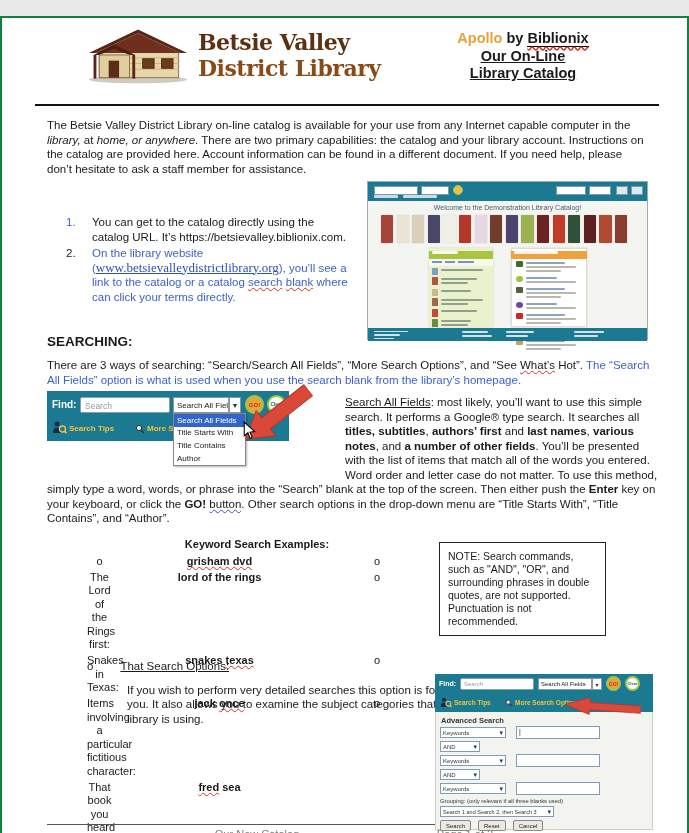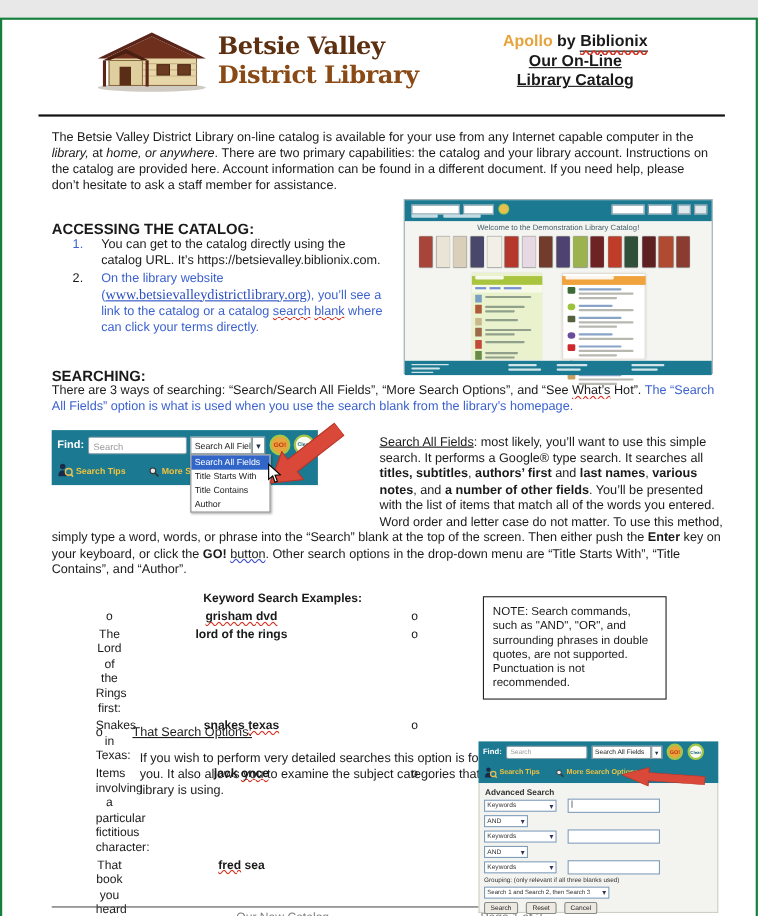--- a/index.html
+++ b/index.html
@@ -127,21 +127,20 @@
     <div class="underl">Our On-Line</div>
     <div class="underl">Library Catalog</div>
   </div>
 
   <div class="abs hr"></div>
 
   <div class="abs body-txt" style="left:45px; top:100px; width:601px;">
     <span>The Betsie Valley District Library on-line catalog is available for your use from any Internet capable computer in the </span><span class="i">library,</span><span> at </span><span class="i">home, or anywhere</span><span>.  There are two primary capabilities:  the catalog and your library account.  Instructions on the catalog are provided here.  Account information can be found in a different document.  If you need help, please don’t hesitate to ask a staff member for assistance.</span>
   </div>
 
-  <div class="abs h1" style="left:45px; top:183px;">ACCESSING THE CATALOG:</div>
 
   <div class="abs num-list">
     <div class="blue">1.</div>
     <div>You can get to the catalog directly using the catalog URL.  It’s https://betsievalley.biblionix.com.</div>
     <div>2.</div>
     <div class="blue">
       <span>On the library website </span><span>(</span><span class="url">www.betsievalleydistrictlibrary.org</span><span>), </span><span>you’ll see a link to the catalog or a catalog </span><span class="wr">search</span><span> </span><span class="wr">blank</span><span> where can click your terms directly.</span>
     </div>
   </div>
 
@@ -310,21 +309,21 @@
           <div class="fbar" style="width:22px;"></div>
         </div>
       <div class="fgroup" style="margin-left:26px;">
           <div class="fbar" style="width:30px;"></div>
           <div class="fbar" style="width:24px;"></div>
         </div>
     </div>
   </div>
 
   <div class="abs h1" style="left:45px; top:316px;">SEARCHING:</div>
-  <div class="abs body-txt" style="left:45px; top:330px; width:604px;">
+  <div class="abs body-txt" style="left:45px; top:340px; width:604px;">
     <span>There are 3 ways of searching:  “Search/Search All Fields”, “More Search Options”, and “See </span><span class="wr">What’s</span><span> Hot”.   </span><span class="blue">The “Search All Fields” option is what is used when you use the search blank from the library’s homepage.</span>
   </div>
 
   <div class="abs sw">
     <div class="sw-teal"></div>
     <div class="abs wlabel" style="left:5px;top:8px;font-size:10px;">Find:</div>
     <div class="abs winput" style="left:33px;top:6px;width:90px;height:16px;font-size:8.5px;padding:3px 4px;"><span>Search</span></div>
     <div class="abs wselect" style="left:126px;top:6px;width:56px;height:16px;font-size:8px;padding:0 3px;">
         <span>Search All Fields</span>
       </div>

